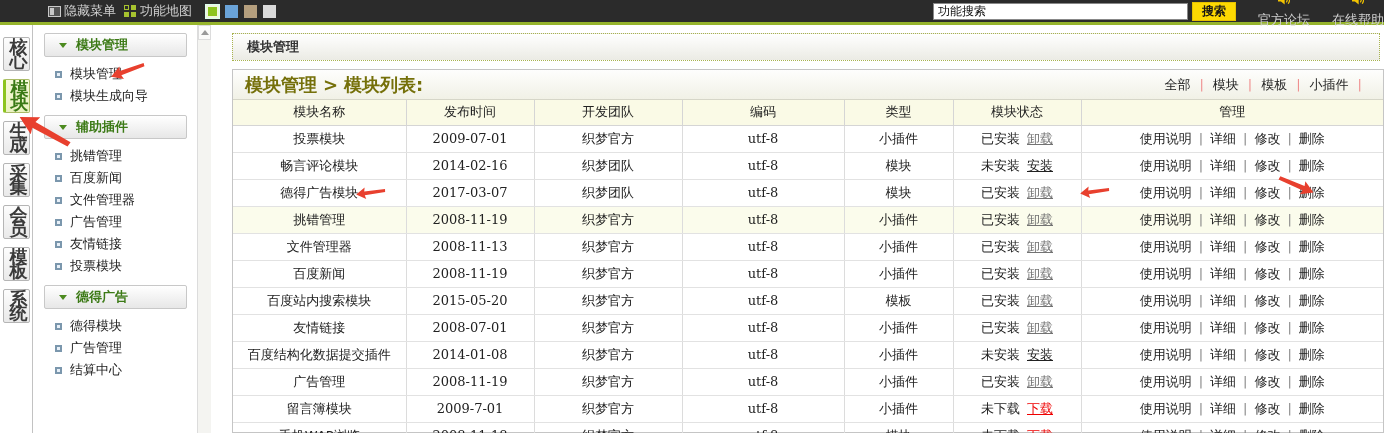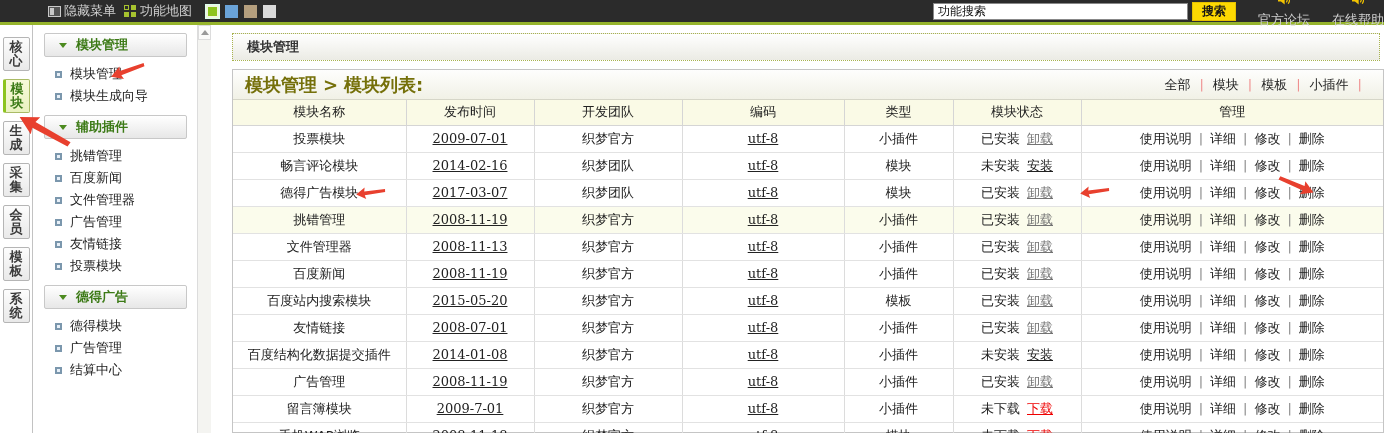--- a/index.html
+++ b/index.html
@@ -27,21 +27,21 @@
     color:#151515; font-weight:bold; font-size:12px; padding:0 9px; cursor:pointer; }
   .tb-link { display:flex; align-items:center; gap:5px; color:#cfcfcf; font-size:13px; margin-left:22px; cursor:pointer;flex-direction:column; }
   .spk { width:13px; height:12px; display:inline-block; }
 
   
   #tabstrip { position:absolute; left:0; top:25px; width:33px; height:408px;
     border-right:1px solid #c2c2c2; background:#fff; padding-top:12px; }
   .vtab { width:27px; height:34px; margin:0 0 8px 3px; border:1px solid #b5b5b5; border-radius:2px;
     background:linear-gradient(#fdfdfd,#e9e9e9); display:flex; align-items:center; justify-content:center;
     cursor:pointer; }
-  .vtab span { width:14px; line-height:14px; font-size:13px; font-weight:bold; color:#3b3b3b;
+  .vtab span { width:14px; line-height:14px; font-size:18px; font-weight:bold; color:#3b3b3b;
     word-break:break-all; text-align:left; display:block; }
   .vtab.active { background:linear-gradient(#f6f9da,#eaf2c0); border-color:#aabb66; border-left:3px solid #8cc41e; }
   .vtab.active span { color:#3a7a16; }
 
   
   #sidebar { position:absolute; left:34px; top:25px; width:163px; height:408px; background:#fff; overflow:hidden; }
   .side-head { margin:8px 10px 6px 10px; height:24px; border:1px solid #c8c8c8; border-radius:2px;
     background:linear-gradient(#ffffff,#e7e7e7); display:flex; align-items:center; padding-left:14px;
     cursor:pointer; }
   .side-head .tri { width:0; height:0; border-left:4px solid transparent; border-right:4px solid transparent;
@@ -70,21 +70,21 @@
   #filters a { color:#222; text-decoration:none; cursor:pointer; }
   #filters .fsep { color:#ef8f8f; margin:0 9px; }
 
   table#mods { border-collapse:collapse; width:100%; table-layout:fixed; }
   #mods th { height:25px; background:#fafae6; font-weight:normal; color:#222; font-size:13px;
     border-right:1px solid #d5d5d5; border-bottom:1px solid #d5d5d5; }
   #mods td { height:27px; text-align:center; font-size:13px; color:#222;
     border-right:1px solid #dcdcdc; border-bottom:1px solid #e2e2e2; overflow:hidden; white-space:nowrap; }
   #mods th:last-child, #mods td:last-child { border-right:none; }
   #mods tr.hl td { background:#fbfcec; }
-  .serif { font-family:"DejaVu Serif","Liberation Serif",serif;text-decoration:underline; }
+  .serif { font-family:"DejaVu Serif","Liberation Serif",serif; }
   .st-installed, .st-installed a { color:#737373; }
   .st-notinstalled, .st-notinstalled a { color:#222; }
   .st-notdownloaded, .st-notdownloaded a { color:#ee0000; }
   .st-act { text-decoration:underline; margin-left:7px; cursor:pointer; }
   .mgmt a { color:#222; text-decoration:none; cursor:pointer; }
   .mgmt .msep { color:#888; margin:0 7px; }
 
   
   .arrow { position:absolute; pointer-events:none; }
   .arrow svg { display:block; width:100%; height:100%; }

